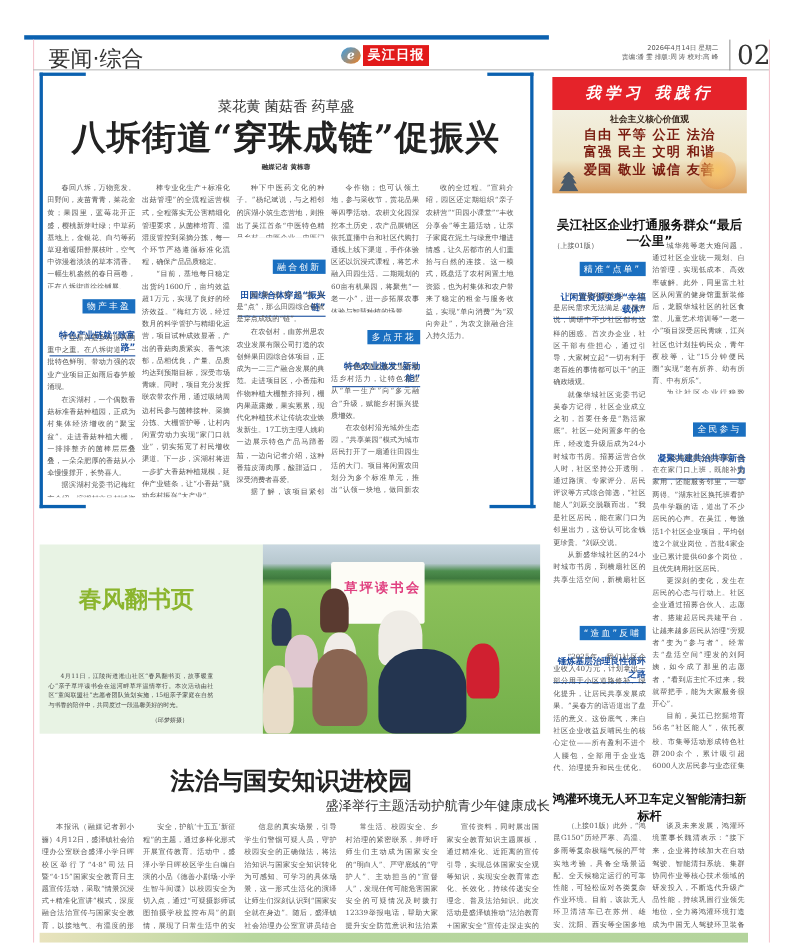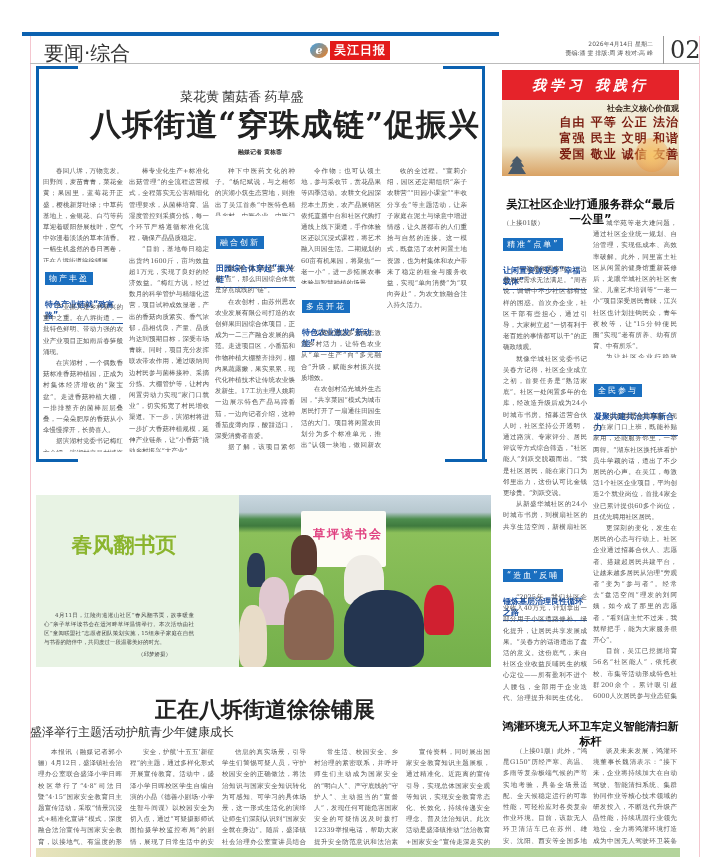--- a/index.html
+++ b/index.html
@@ -14,49 +14,49 @@
 .logo-t{background:#e21a1a;color:#fff;font-size:12px;padding:1px 4px;font-weight:bold;letter-spacing:1px}
 .dateblk{position:absolute;left:498px;top:3px;font-size:6px;line-height:9px;color:#555;text-align:right;width:125px;font-family:"DejaVu Sans",sans-serif}
 .vsep{position:absolute;left:633px;top:0;width:1px;height:28px;background:#999}
 .pgno{position:absolute;left:640px;top:0;font-size:24px;color:#333;font-family:"DejaVu Serif",serif}
 
 .frame{position:absolute;left:36px;top:66px;width:449px;height:396px;border-left:3px solid #0b61b0;border-right:3px solid #0b61b0}
 .frame:before{content:"";position:absolute;left:-3px;top:0;width:42px;height:3px;background:#0b61b0}
 .frame:after{content:"";position:absolute;right:-3px;top:0;width:42px;height:3px;background:#0b61b0}
 .fb1{position:absolute;left:36px;top:459px;width:42px;height:3px;background:#0b61b0}
 .fb2{position:absolute;left:445px;top:459px;width:42px;height:3px;background:#0b61b0}
-.kicker{position:absolute;left:180px;top:88px;width:160px;text-align:left;font-size:13px;font-family:Liberation Serif, serif;color:#333}
-.headline{position:absolute;left:40px;top:104px;width:440px;text-align:right;font-size:31px;font-weight:bold;color:#222;letter-spacing:1px;font-family:"DejaVu Serif",serif}
+.kicker{position:absolute;left:180px;top:88px;width:160px;text-align:center;font-size:13px;font-family:Liberation Sans, sans-serif;color:#333}
+.headline{position:absolute;left:40px;top:104px;width:440px;text-align:center;font-size:31px;font-weight:bold;color:#222;letter-spacing:1px;font-family:"DejaVu Serif",serif}
 .byline{position:absolute;left:200px;top:148px;width:120px;text-align:center;font-size:6px;color:#333;font-weight:bold}
 .col{position:absolute;font-size:6.5px;line-height:11.2px;color:#555;text-align:justify;overflow:hidden;text-indent:13px}
 .col p{margin:0}
-.subhd{position:absolute;text-align:left}
+.subhd{position:absolute;text-align:right}
 .subhd .tag{display:inline-block;background:#1a6fc0;color:#fff;font-size:8px;padding:1px 4px;letter-spacing:2px;font-family:"DejaVu Sans",sans-serif}
 .subhd .sub{display:block;font-size:8px;color:#1a4fa0;font-weight:bold;margin-top:14px;padding-bottom:2px;border-bottom:1px solid #1a4fa0;font-family:"DejaVu Sans",sans-serif}
 
 .banner{position:absolute;left:502px;top:70px;width:177px;height:106px;overflow:hidden}
 .banner-top{height:30px;background:#e5232a;color:#fff;text-align:center;font-size:14px;line-height:30px;letter-spacing:4px;font-style:italic;font-weight:bold}
-.banner-body{height:76px;background:linear-gradient(180deg,#f2efe0 0%,#efe6c8 60%,#d9a264 100%);text-align:right;color:#5a1a10;position:relative}
+.banner-body{height:76px;background:linear-gradient(180deg,#f2efe0 0%,#efe6c8 60%,#d9a264 100%);text-align:center;color:#5a1a10;position:relative}
 .banner-body .t1{font-size:8px;font-weight:bold;padding-top:3px;color:#3a2a20}
 .banner-body .row{font-size:12px;font-weight:bold;letter-spacing:1px;line-height:16px;color:#7a1c10}
 .banner-body .sun{position:absolute;right:10px;bottom:4px;width:34px;height:34px;border-radius:50%;background:radial-gradient(circle,#f7c56a,rgba(240,140,40,0.3) 70%,transparent)}
 .banner-body .pagoda{position:absolute;left:6px;bottom:2px;width:18px;height:18px;background:#4a5a6a;clip-path:polygon(50% 0,80% 30%,70% 30%,90% 60%,75% 60%,100% 100%,0 100%,25% 60%,10% 60%,30% 30%,20% 30%)}
 .rhead{position:absolute;left:502px;top:197px;width:177px;text-align:center;font-size:11.5px;font-weight:bold;color:#111;font-family:"DejaVu Sans",sans-serif}
 
 .ad{position:absolute;left:36px;top:495px;width:455px;height:172px;background:#e8f3e4}
 .ad-title{position:absolute;left:18px;top:36px;width:140px;text-align:center;font-size:21px;color:#8bb52e;font-weight:bold;line-height:29px;font-family:"DejaVu Sans",sans-serif}
 .ad-txt{position:absolute;left:8px;top:116px;width:150px;font-size:5.5px;line-height:9px;color:#444;text-indent:11px;text-align:justify}
 .ad-credit{position:absolute;left:102px;top:156px;font-size:5.5px;color:#444}
 .photo{position:absolute;left:239px;top:495px;width:252px;height:172px;overflow:hidden;background:linear-gradient(180deg,#c9d7e0 0%,#b7c8cf 10%,#4d8d4e 14%,#3f7a3e 18%,#8cc05a 22%,#74b04b 100%)}
 .photo .board{position:absolute;left:62px;top:16px;width:85px;height:56px;background:#fdfcf6;border-radius:2px}
 .photo .board span{position:absolute;font-size:12px;font-weight:bold;left:12px;top:15px;color:#e04080;font-family:"DejaVu Sans",sans-serif;letter-spacing:2px}
 .photo .p{position:absolute;border-radius:45% 45% 20% 20%}
 
 .btitle{position:absolute;left:30px;top:695px;width:470px;text-align:center;font-size:22px;font-weight:bold;color:#222;font-family:"DejaVu Sans",sans-serif}
-.bsub{position:absolute;left:30px;top:724px;width:470px;text-align:left;font-size:12px;color:#333}
+.bsub{position:absolute;left:30px;top:724px;width:470px;text-align:right;font-size:12px;color:#333}
 .greenbar{position:absolute;left:36px;top:848px;width:644px;height:9px;background:linear-gradient(90deg,#e9e3bd,#b8d79e 30%,#b4d49c)}
 .rhead2{position:absolute;left:502px;top:719px;width:177px;text-align:center;font-size:11px;font-weight:bold;color:#111;font-family:Liberation Mono, monospace}
 </style>
 </head>
 <body>
 
 <div class="topbar"></div>
 <div class="pink-l"></div>
 <div class="pink-r"></div>
 
@@ -207,21 +207,21 @@
   <div class="p" style="left:8px;top:58px;width:18px;height:34px;background:#2a3a55"></div>
   <div class="p" style="left:20px;top:82px;width:30px;height:48px;background:#e0c8d0"></div>
   <div class="p" style="left:55px;top:80px;width:30px;height:50px;background:#f0ece8"></div>
   <div class="p" style="left:45px;top:95px;width:50px;height:70px;background:#8a6552"></div>
   <div class="p" style="left:105px;top:60px;width:40px;height:50px;background:#efece6"></div>
   <div class="p" style="left:105px;top:95px;width:80px;height:77px;background:#243550"></div>
   <div class="p" style="left:185px;top:90px;width:30px;height:50px;background:#d02030"></div>
   <div class="p" style="left:0px;top:110px;width:28px;height:62px;background:#e8dcc8"></div>
 </div>
 
-<div class="btitle">正在八坼街道徐徐铺展</div>
+<div class="btitle">法治与国安知识进校园</div>
 <div class="bsub">盛泽举行主题活动护航青少年健康成长</div>
 <div class="col" style="left:38px;top:747px;width:84px;height:98px">
     <p>本报讯（融媒记者郭小骊）4月12日，盛泽镇社会治理办公室联合盛泽小学日晖校区举行了“4·8”司法日暨“4·15”国家安全教育日主题宣传活动，采取“情景沉浸式+精准化宣讲”模式，深度融合法治宣传与国家安全教育，以接地气、有温度的形式，让法治理念与国家安全意识深入人心。本次活动围绕“筑牢发展</p>
   </div>
 <div class="col" style="left:130px;top:747px;width:84px;height:98px">
     <p>安全，护航‘十五五’新征程”的主题，通过多样化形式开展宣传教育。活动中，盛泽小学日晖校区学生自编自演的小品《德善小剧场·小学生智斗间谍》以校园安全为切入点，通过“可疑摄影师试图拍摄学校监控布局”的剧情，展现了日常生活中的安全隐患。小演员们凭借生动的对话、逼真的神态，还原了陌生人试图打探校园安全设施、收集敏感</p>
   </div>
 <div class="col" style="left:222px;top:747px;width:84px;height:98px">
     <p>信息的真实场景，引导学生们警惕可疑人员，守护校园安全的正确做法，将法治知识与国家安全知识转化为可感知、可学习的具体场景，这一形式生活化的演绎让师生们深刻认识到“国家安全就在身边”。随后，盛泽镇社会治理办公室宣讲员结合普法教育与国家安全知识，用通俗易懂的语言解读了《中华人民共和国国家安全法》，细致讲解了国家安全与日</p>
   </div>

